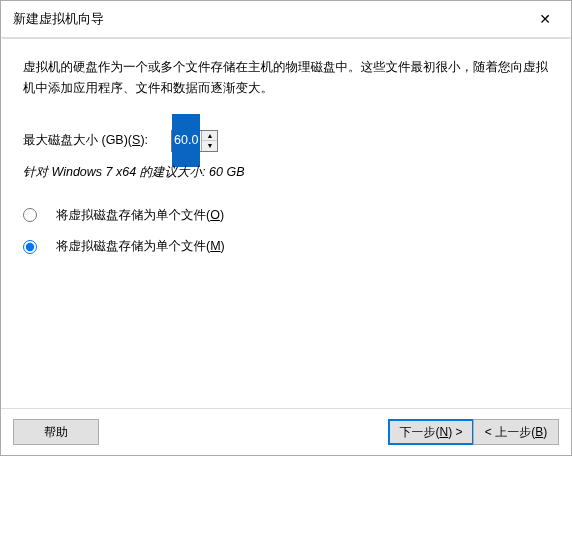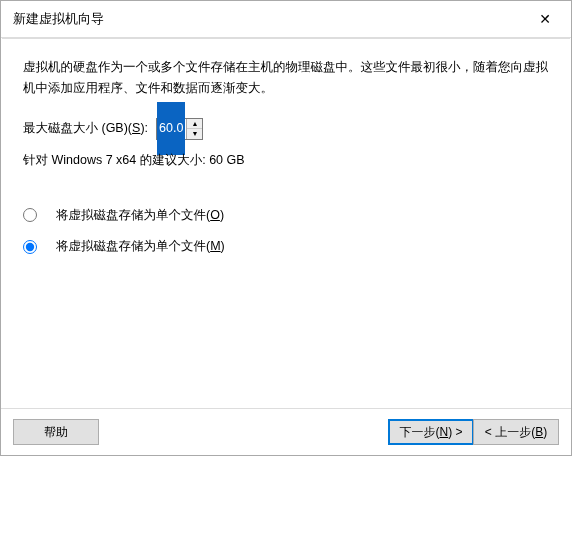--- a/index.html
+++ b/index.html
@@ -53,26 +53,26 @@
     background: #ddd;
     margin: 0 1px 0 1px;
   }
   .content {
     flex: 1;
     padding: 18px 22px 10px 22px;
     font-size: 12.5px;
     line-height: 1.7;
   }
   .desc {
-    margin-bottom: 18px;
+    margin-bottom: 30px;
   }
   .row-size {
     display: flex;
     align-items: center;
-    gap: 8px;
+    gap: 23px;
     margin-bottom: 10px;
   }
   .row-size label { white-space: nowrap; }
   .underline { text-decoration: underline; }
   .spinner {
     display: flex;
     align-items: stretch;
     border: 1px solid #7a7a7a;
     height: 22px;
   }
@@ -100,21 +100,21 @@
     flex: 1;
     border: none;
     background: #efefef;
     font-size: 7px;
     line-height: 1;
     padding: 0;
     cursor: default;
     border-bottom: 1px solid #ccc;
   }
   .spinner .btns button:last-child { border-bottom: none; }
-  .recommend { margin-bottom: 34px; }
+  .recommend { margin-bottom: 22px; font-style: italic; }
   .radio-group { margin-bottom: 8px; }
   .radio-item {
     display: flex;
     align-items: center;
     gap: 19px;
     margin-bottom: 10px;
     cursor: default;
   }
   .radio-item input[type=radio] {
     width: 14px;

